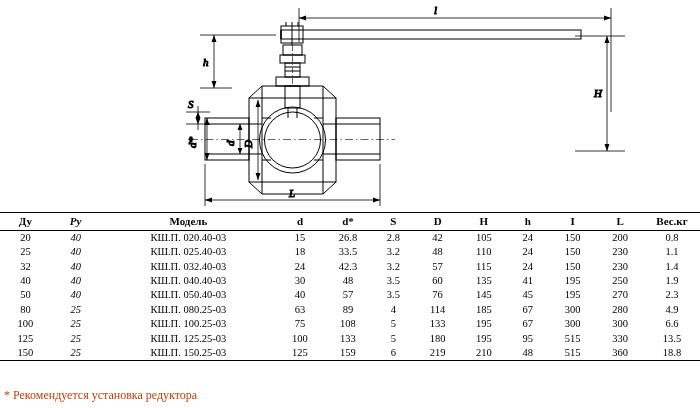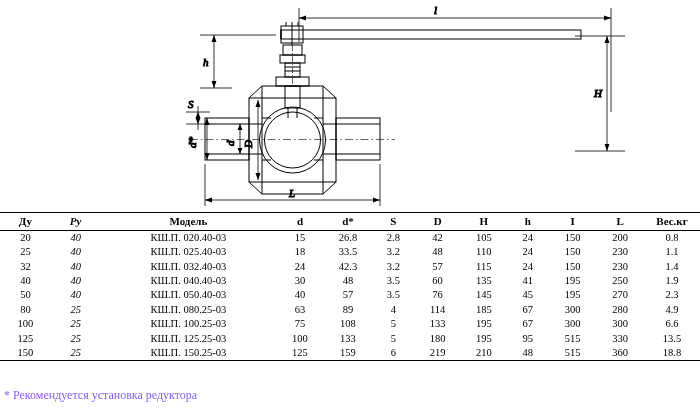--- a/index.html
+++ b/index.html
@@ -81,21 +81,21 @@
   .c-I     { width: 52px; }
   .c-L     { width: 52px; }
   .c-w     { width: 58px; }
 
   .footnote {
     position: absolute;
     left: 4px;
     top: 388px;
     font-size: 12px;
     font-family: "Liberation Serif", serif;
-    color: #8b5cf6;
+    color: #c2410c;
   }
 
   
   .dimlabel {
     font-family: "Liberation Serif", serif;
     font-size: 11px;
     font-style: italic;
     fill: #000;
   }
 </style>

